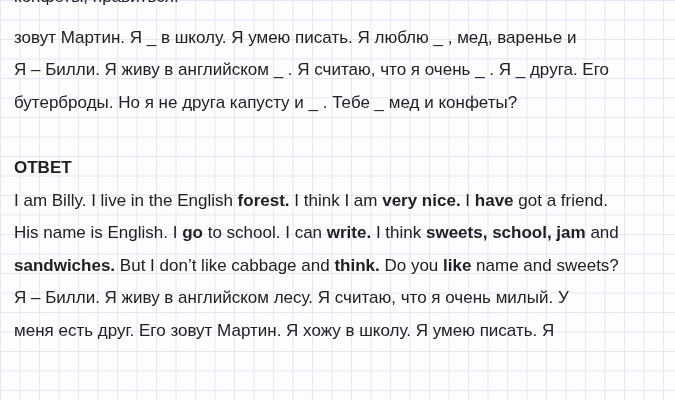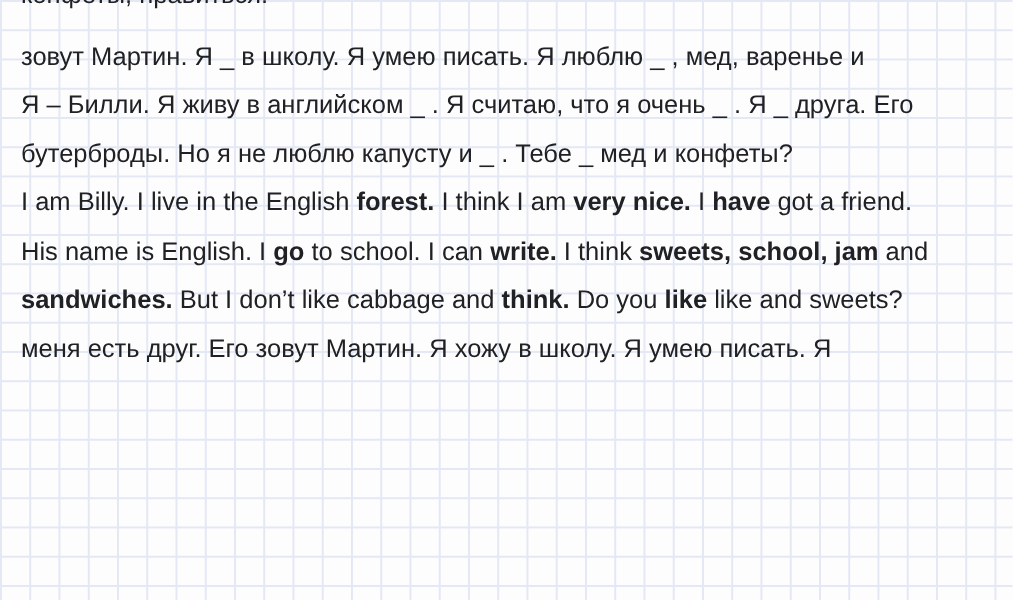--- a/index.html
+++ b/index.html
@@ -32,27 +32,29 @@
 </style>
 </head>
 <body>
 
 <div class="doc">
   <div class="tl frag">конфеты, нравиться.</div>
 
   <div class="para-task">
       <div class="tl"><span>зовут Мартин. Я _ в школу. Я умею писать. Я люблю _ , мед, варенье и</span></div>
       <div class="tl"><span>Я – Билли. Я живу в английском _ . Я считаю, что я очень _ . Я _ друга. Его</span></div>
-      <div class="tl"><span>бутерброды. Но я не люблю капусту и _ . Тебе _ мед и конфеты?</span></div>
+      <div class="tl"><span>бутерброды. Но я не друга капусту и _ . Тебе _ мед и конфеты?</span></div>
+    </div>
+
+  <div class="tl heading">ОТВЕТ</div>
+
+  <div>
+      <div class="tl"><span>I am Billy. I live in the English </span><span class="b">forest.</span><span> I think I am </span><span class="b">very nice.</span><span> I </span><span class="b">have</span><span> got a friend.</span></div>
+      <div class="tl"><span>His name is English. I </span><span class="b">go</span><span> to school. I can </span><span class="b">write.</span><span> I think </span><span class="b">sweets, school, jam</span><span> and</span></div>
+      <div class="tl"><span class="b">sandwiches.</span><span> But I don’t like cabbage and </span><span class="b">think.</span><span> Do you </span><span class="b">like</span><span> name and sweets?</span></div>
     </div>
 
 
   <div>
-      <div class="tl"><span>I am Billy. I live in the English </span><span class="b">forest.</span><span> I think I am </span><span class="b">very nice.</span><span> I </span><span class="b">have</span><span> got a friend.</span></div>
-      <div class="tl"><span>His name is English. I </span><span class="b">go</span><span> to school. I can </span><span class="b">write.</span><span> I think </span><span class="b">sweets, school, jam</span><span> and</span></div>
-      <div class="tl"><span class="b">sandwiches.</span><span> But I don’t like cabbage and </span><span class="b">think.</span><span> Do you </span><span class="b">like</span><span> like and sweets?</span></div>
-    </div>
-
-
-  <div>
+      <div class="tl"><span>Я – Билли. Я живу в английском лесу. Я считаю, что я очень милый. У</span></div>
       <div class="tl"><span>меня есть друг. Его зовут Мартин. Я хожу в школу. Я умею писать. Я</span></div>
     </div>
 </div>
 
 </body></html>

